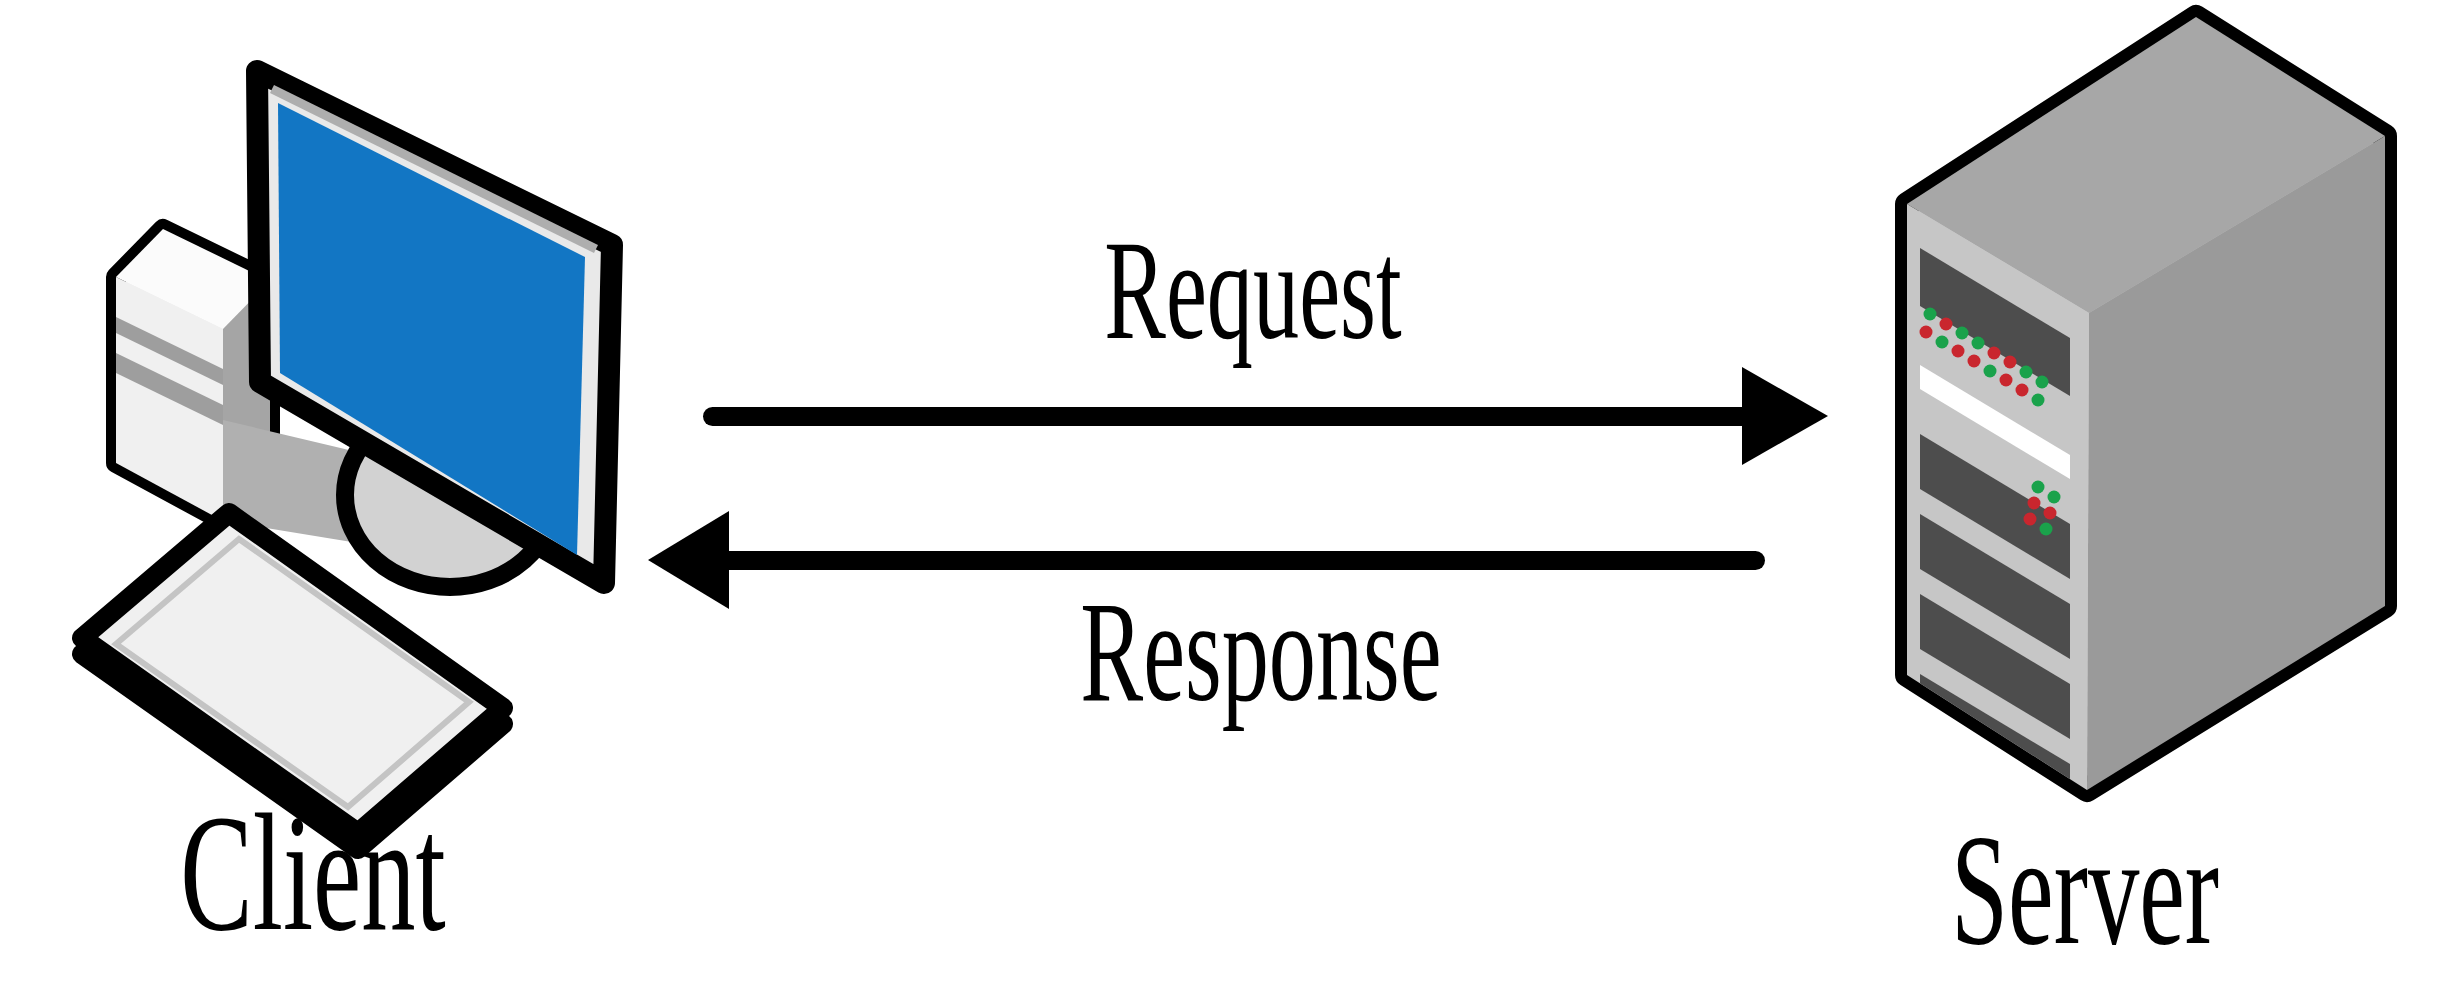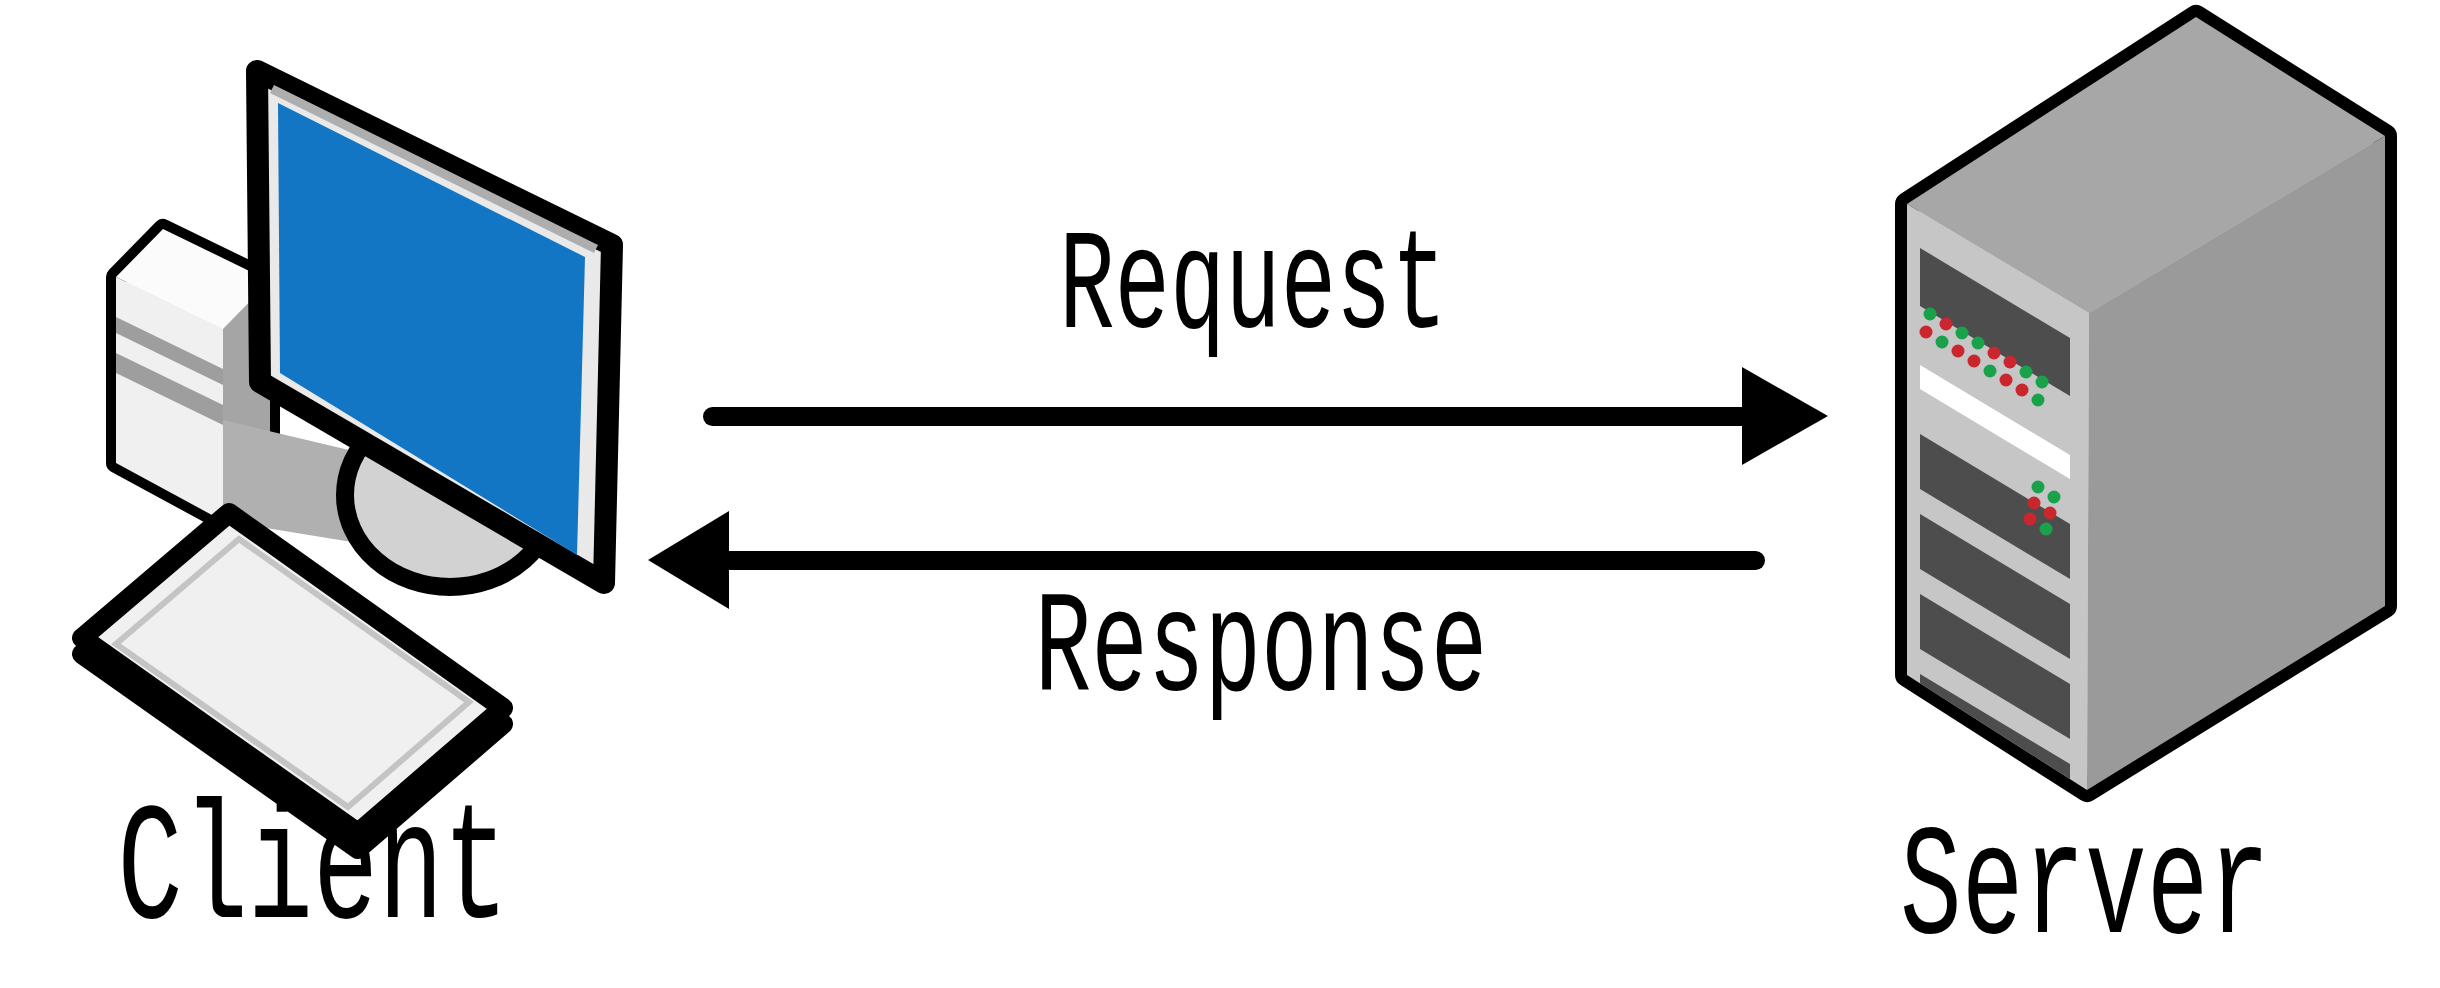--- a/index.html
+++ b/index.html
@@ -2,21 +2,21 @@
 <html style="--background: #ffffff; --outline: #000000; --text_color: #000000; --screen_blue: #1276c4; --monitor_frame: #e9e9e9; --monitor_bevel: #aeaeae; --tower_front: #f0f0f0; --tower_top: #fbfbfb; --tower_side: #a5a5a5; --tower_stripe: #9e9e9e; --tower_base: #b0b0b0; --keyboard_top: #f0f0f0; --keyboard_side: #d9d9d9; --keyboard_inner: #c4c4c4; --stand_gray: #d2d2d2; --server_top: #a7a7a7; --server_left: #c6c6c6; --server_right: #9a9a9a; --server_slot: #4d4d4d; --server_stripe_white: #ffffff; --led_green: #1aa24b; --led_red: #c9262e;"><head>
 <meta charset="utf-8">
 <style>
   html,body{margin:0;padding:0;background:#fff;}
   .canvas{
     position:relative;
     width:2440px;
     height:988px;
     background:var(--background,#ffffff);
     overflow:hidden;
-    font-family:Liberation Mono, monospace;
+    font-family:Liberation Serif, serif;
   }
   .art{position:absolute;}
   .client-art{left:40px;top:5px;width:840px;height:860px;}
   .server-art{left:1890px;top:0px;width:540px;height:810px;}
 
   
   .stroke20{stroke:var(--outline,#000);stroke-width:20;stroke-linejoin:round;stroke-linecap:round;}
   .stroke22{stroke:var(--outline,#000);stroke-width:22;stroke-linejoin:round;stroke-linecap:round;}
   .stroke24{stroke:var(--outline,#000);stroke-width:24;stroke-linejoin:round;stroke-linecap:round;}
   .stroke18{stroke:var(--outline,#000);stroke-width:18;stroke-linejoin:round;}

